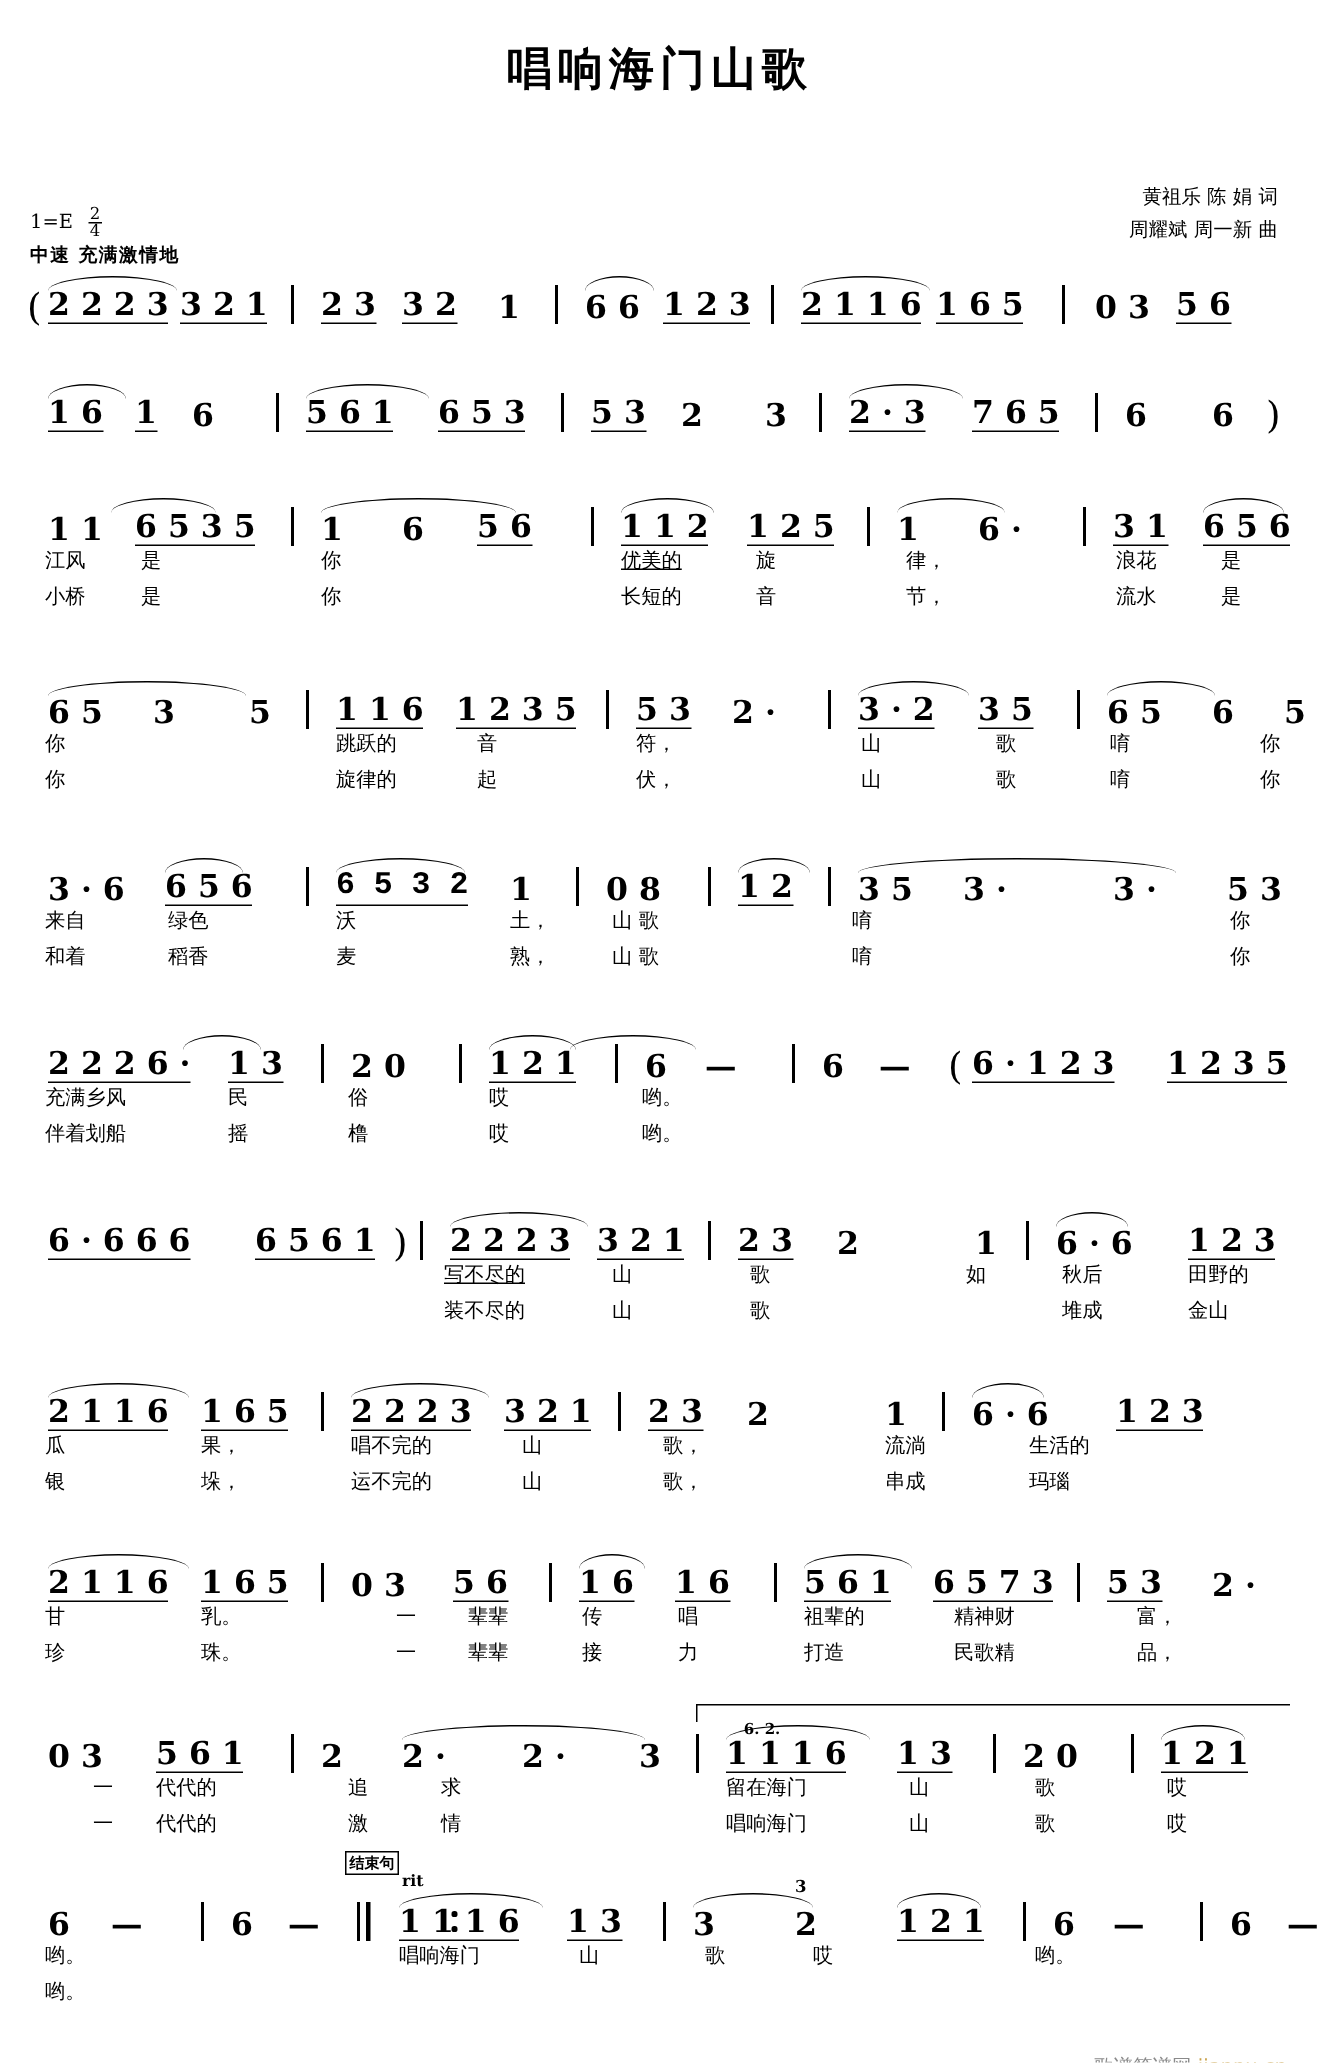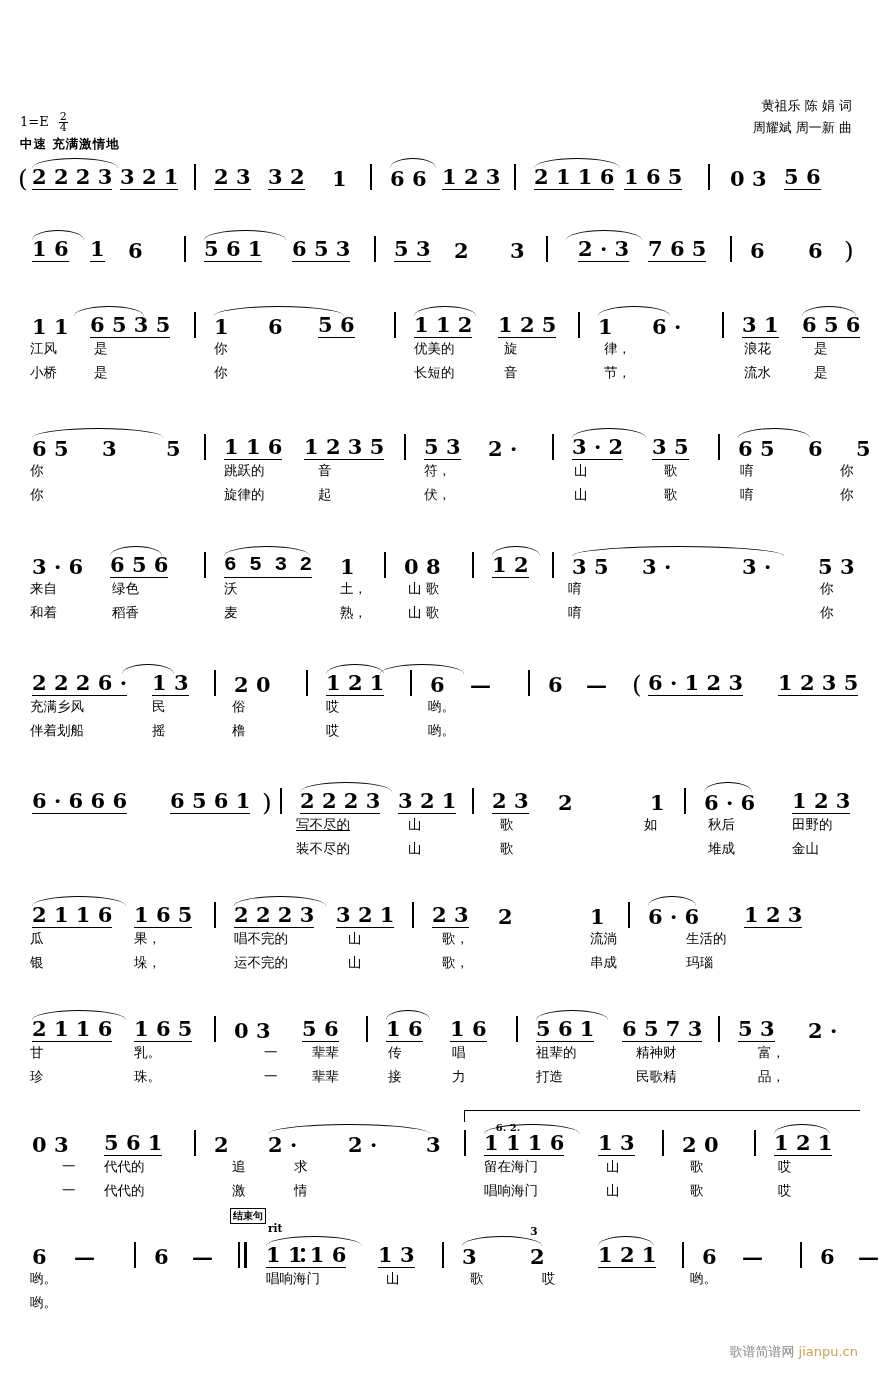--- a/index.html
+++ b/index.html
@@ -154,20 +154,21 @@
     font-family: "DejaVu Sans", sans-serif;
   }
   .footer .site { color: #c9a24a; }
   .paren { font-size: 25px; font-weight: normal; }
 </style>
 </head>
 <body>
 
 <div class="sheet">
 
+  <div class="title">唱响海门山歌</div>
 
   <div class="credits">
     <div>黄祖乐  陈 娟 词</div>
     <div>周耀斌 周一新 曲</div>
   </div>
 
   <div class="keyline">
     <span>1=E</span>
     <span class="frac">
       <span class="num">2</span>
@@ -207,21 +208,21 @@
       <span class="tok underline1" style="left:72px;">1</span>
       <span class="tok" style="left:110px;">6</span>
       <span class="barline" style="left:166px;"></span>
       <span class="tok underline1" style="left:186px;">5 6 1</span>
       <span class="tok underline1" style="left:274px;">6 5 3</span>
       <span class="barline" style="left:356px;"></span>
       <span class="tok underline1" style="left:376px;">5 3</span>
       <span class="tok" style="left:436px;">2</span>
       <span class="tok" style="left:492px;">3</span>
       <span class="barline" style="left:528px;"></span>
-      <span class="tok underline1" style="left:548px;margin-left:12px;">2 · 3</span>
+      <span class="tok underline1" style="left:548px;">2 · 3</span>
       <span class="tok underline1" style="left:630px;">7 6 5</span>
       <span class="barline" style="left:712px;"></span>
       <span class="tok" style="left:732px;">6</span>
       <span class="tok" style="left:790px;">6</span>
       <span class="tok paren" style="left:826px;">)</span>
       <span class="slur" style="left:14px; bottom:22px; width:52px;"></span>
       <span class="slur" style="left:186px; bottom:22px; width:82px;"></span>
       <span class="slur" style="left:548px; bottom:22px; width:76px;"></span>
     </div>
   </div>
@@ -246,21 +247,21 @@
       <span class="slur" style="left:56px; bottom:22px; width:70px;"></span>
       <span class="slur" style="left:196px; bottom:22px; width:130px;"></span>
       <span class="slur" style="left:396px; bottom:22px; width:62px;"></span>
       <span class="slur" style="left:580px; bottom:22px; width:72px;"></span>
       <span class="slur" style="left:784px; bottom:22px; width:54px;"></span>
     </div>
     <div class="lyricrow">
       <span class="ly" style="left:12px;">江风</span>
       <span class="ly" style="left:76px;">是</span>
       <span class="ly" style="left:196px;">你</span>
-      <span class="ly" style="left:396px;">优美的</span>
+      <span class="ly" style="left:396px;text-decoration:underline;">优美的</span>
       <span class="ly" style="left:486px;">旋</span>
       <span class="ly" style="left:586px;">律，</span>
       <span class="ly" style="left:726px;">浪花</span>
       <span class="ly" style="left:796px;">是</span>
     </div>
     <div class="lyricrow">
       <span class="ly" style="left:12px;">小桥</span>
       <span class="ly" style="left:76px;">是</span>
       <span class="ly" style="left:196px;">你</span>
       <span class="ly" style="left:396px;">长短的</span>

